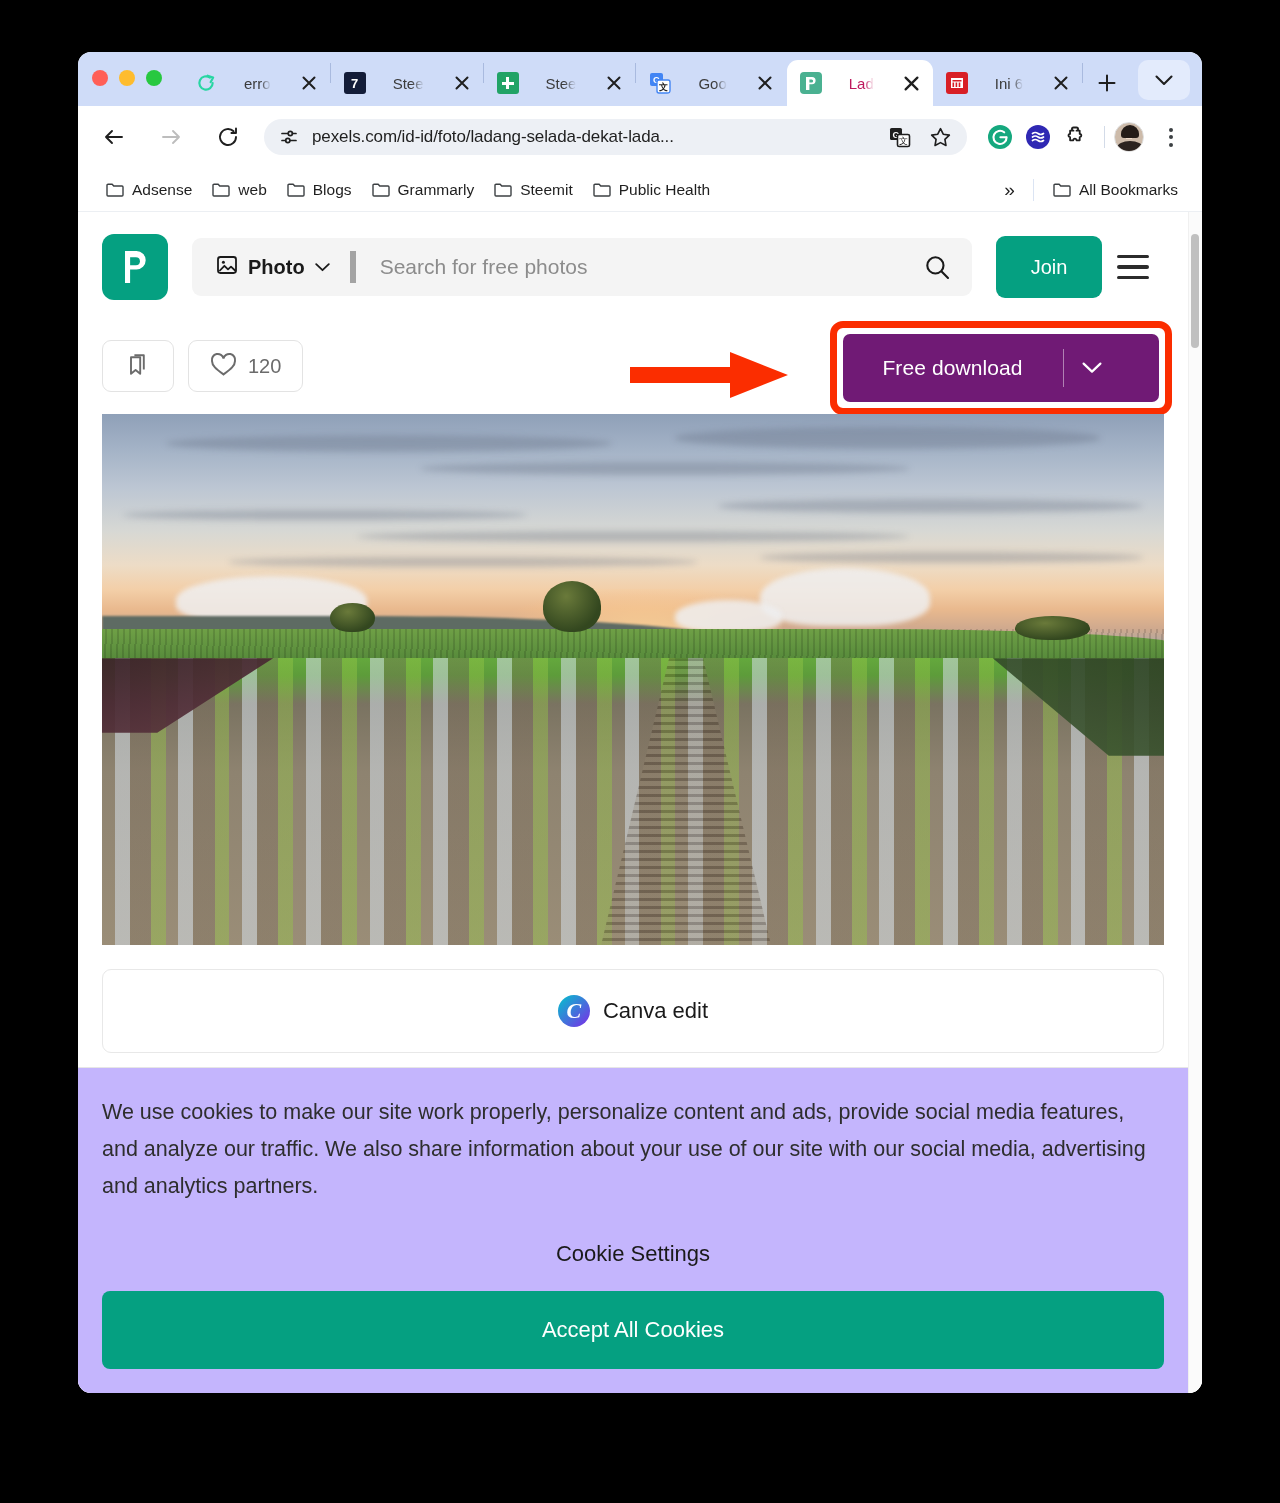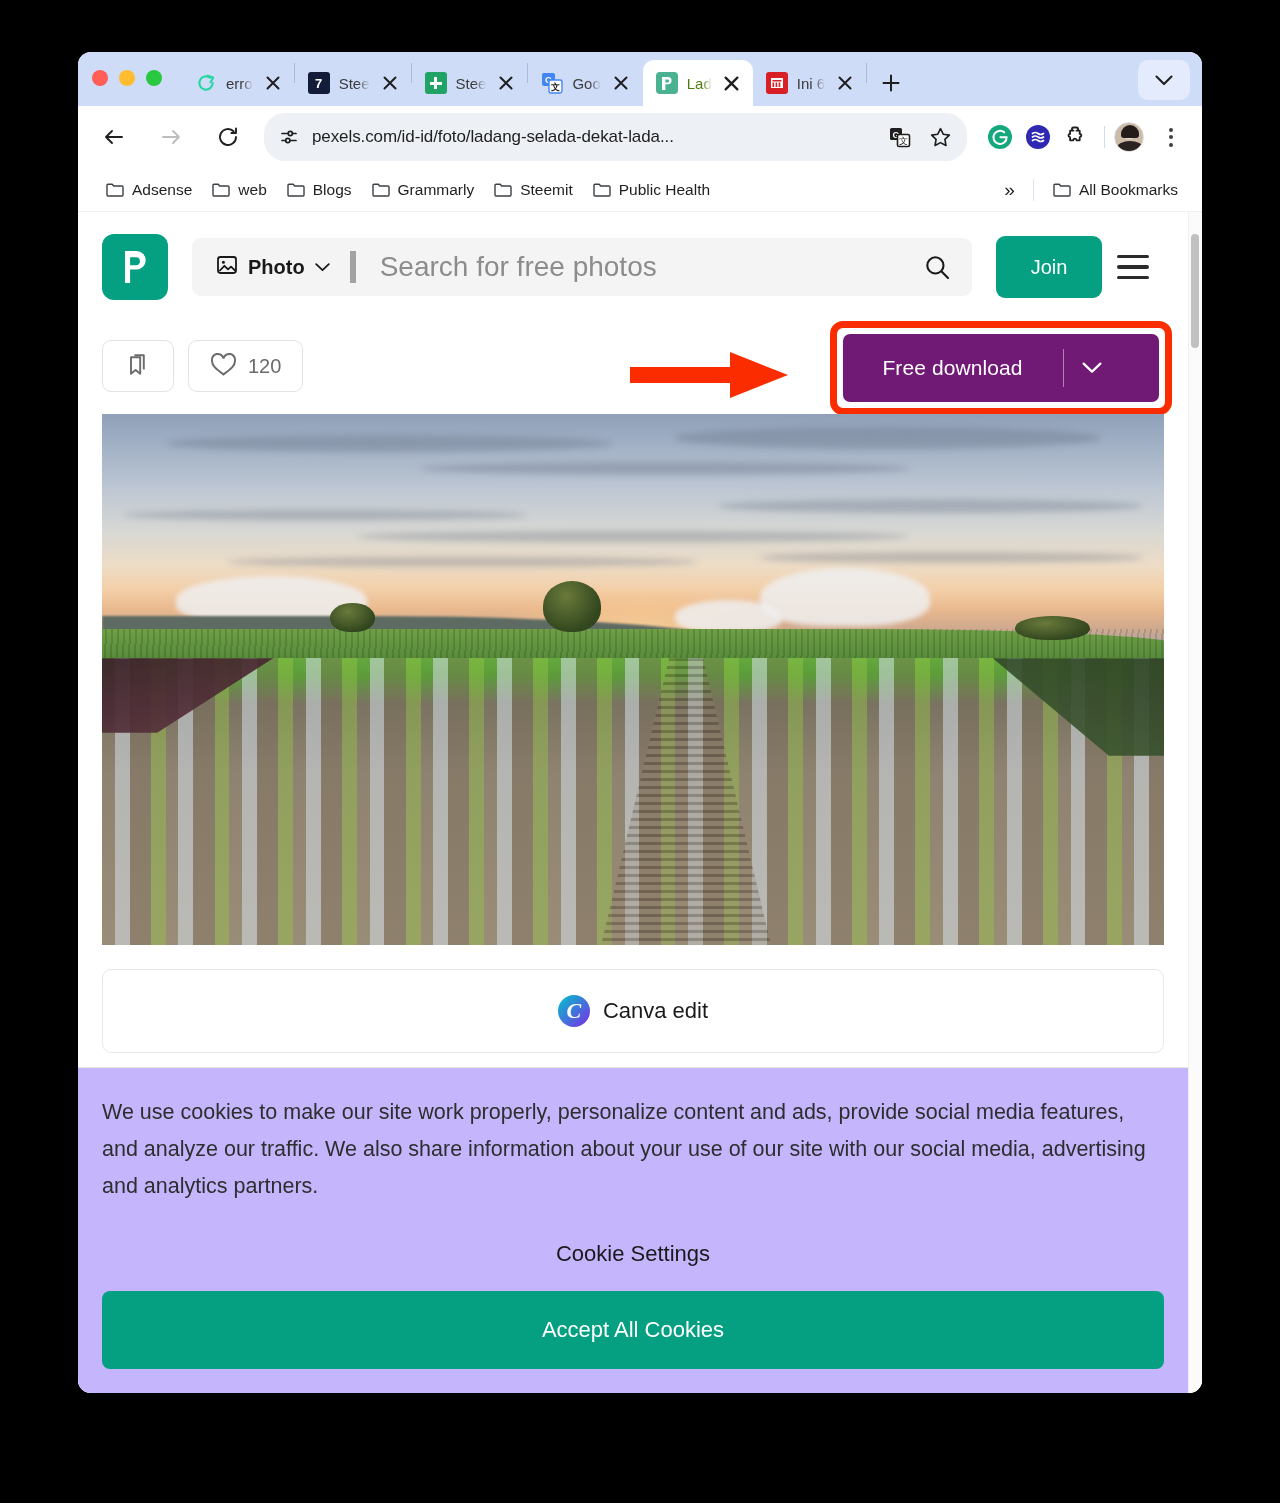--- a/index.html
+++ b/index.html
@@ -39,21 +39,21 @@
   .tl-red { background: #ff5f57; }
   .tl-yellow { background: #febc2e; }
   .tl-green { background: #28c840; }
 
   .tabs { display: flex; align-items: flex-end; height: 54px; flex: 1; min-width: 0; }
   .tab {
     position: relative;
     display: flex; align-items: center;
     height: 46px;
     padding: 0 10px 0 13px;
-    gap: 9px;
+    gap: 27px;
     min-width: 0;
     border-radius: 11px 11px 0 0;
   }
   .tab.active { background: #fff; }
   .tab-sep {
     width: 1px; height: 20px; background: #a9badf;
     align-self: center; margin-bottom: 12px; flex: none;
   }
   .tab-sep.hidden { visibility: hidden; }
   .favicon { width: 22px; height: 22px; flex: none; border-radius: 4px;
@@ -65,21 +65,21 @@
   .fav-sheets::before, .fav-sheets::after {
     content:""; position:absolute; background:#fff;
   }
   .fav-sheets::before { width: 12px; height: 3px; left: 5px; top: 9.5px; }
   .fav-sheets::after { width: 3px; height: 12px; left: 9.5px; top: 5px; }
   .fav-gtrans { background: transparent; position: relative; }
   .fav-pexels { background: #4ab191; border-radius: 4px; }
   .fav-ini { background: #d81f26; border-radius: 3px; }
 
   .tab-title {
-    font-size: 15px; color: #4d7c0f;
+    font-size: 15px; color: #be185d;
     white-space: nowrap; overflow: hidden;
     max-width: 44px;
     -webkit-mask-image: linear-gradient(to right, #000 60%, transparent 100%);
             mask-image: linear-gradient(to right, #000 60%, transparent 100%);
   }
   .tab.inactive .tab-title { color: #3b3b3b; }
   .tab-close {
     width: 22px; height: 22px; flex: none;
     display: flex; align-items: center; justify-content: center;
     color: #1f1f1f;
@@ -104,21 +104,21 @@
   }
   .nav-btn {
     width: 40px; height: 40px; flex: none;
     display: flex; align-items: center; justify-content: center;
   }
   .nav-btn.back { margin-right: 17px; }
   .nav-btn.fwd  { margin-right: 17px; }
   .nav-btn.reload { margin-right: 16px; }
 
   .omnibox {
-    flex: 1; height: 48px;
+    flex: 1; height: 36px;
     background: #edf0f5; border-radius: 21px;
     display: flex; align-items: center;
     padding: 0 14px 0 12px; gap: 10px;
     min-width: 0;
   }
   .site-info {
     width: 26px; height: 26px; flex: none;
     display: flex; align-items: center; justify-content: center;
   }
   .url-text {
@@ -208,21 +208,21 @@
     display: flex; align-items: center;
   }
   .px-type {
     display: flex; align-items: center; gap: 10px;
     padding: 0 20px 0 24px; height: 32px;
     border-right: 6px solid #a3a3a3;
   }
   .px-type-label { font-size: 20px; font-weight: 700; color: #1a1a1a; }
   .px-search-input {
     flex: 1; padding-left: 24px;
-    font-size: 28px; color: #8c8c8c;
+    font-size: 21px; color: #8c8c8c;
     white-space: nowrap; overflow: hidden;
   }
   .px-search-btn { width: 70px; display: flex; align-items: center; justify-content: center; }
   .px-join {
     width: 106px; height: 62px; border-radius: 9px;
     background: #05a081; color: #fff;
     font-size: 20px; display: flex; align-items: center; justify-content: center;
     flex: none;
   }
   .px-hamburger {

